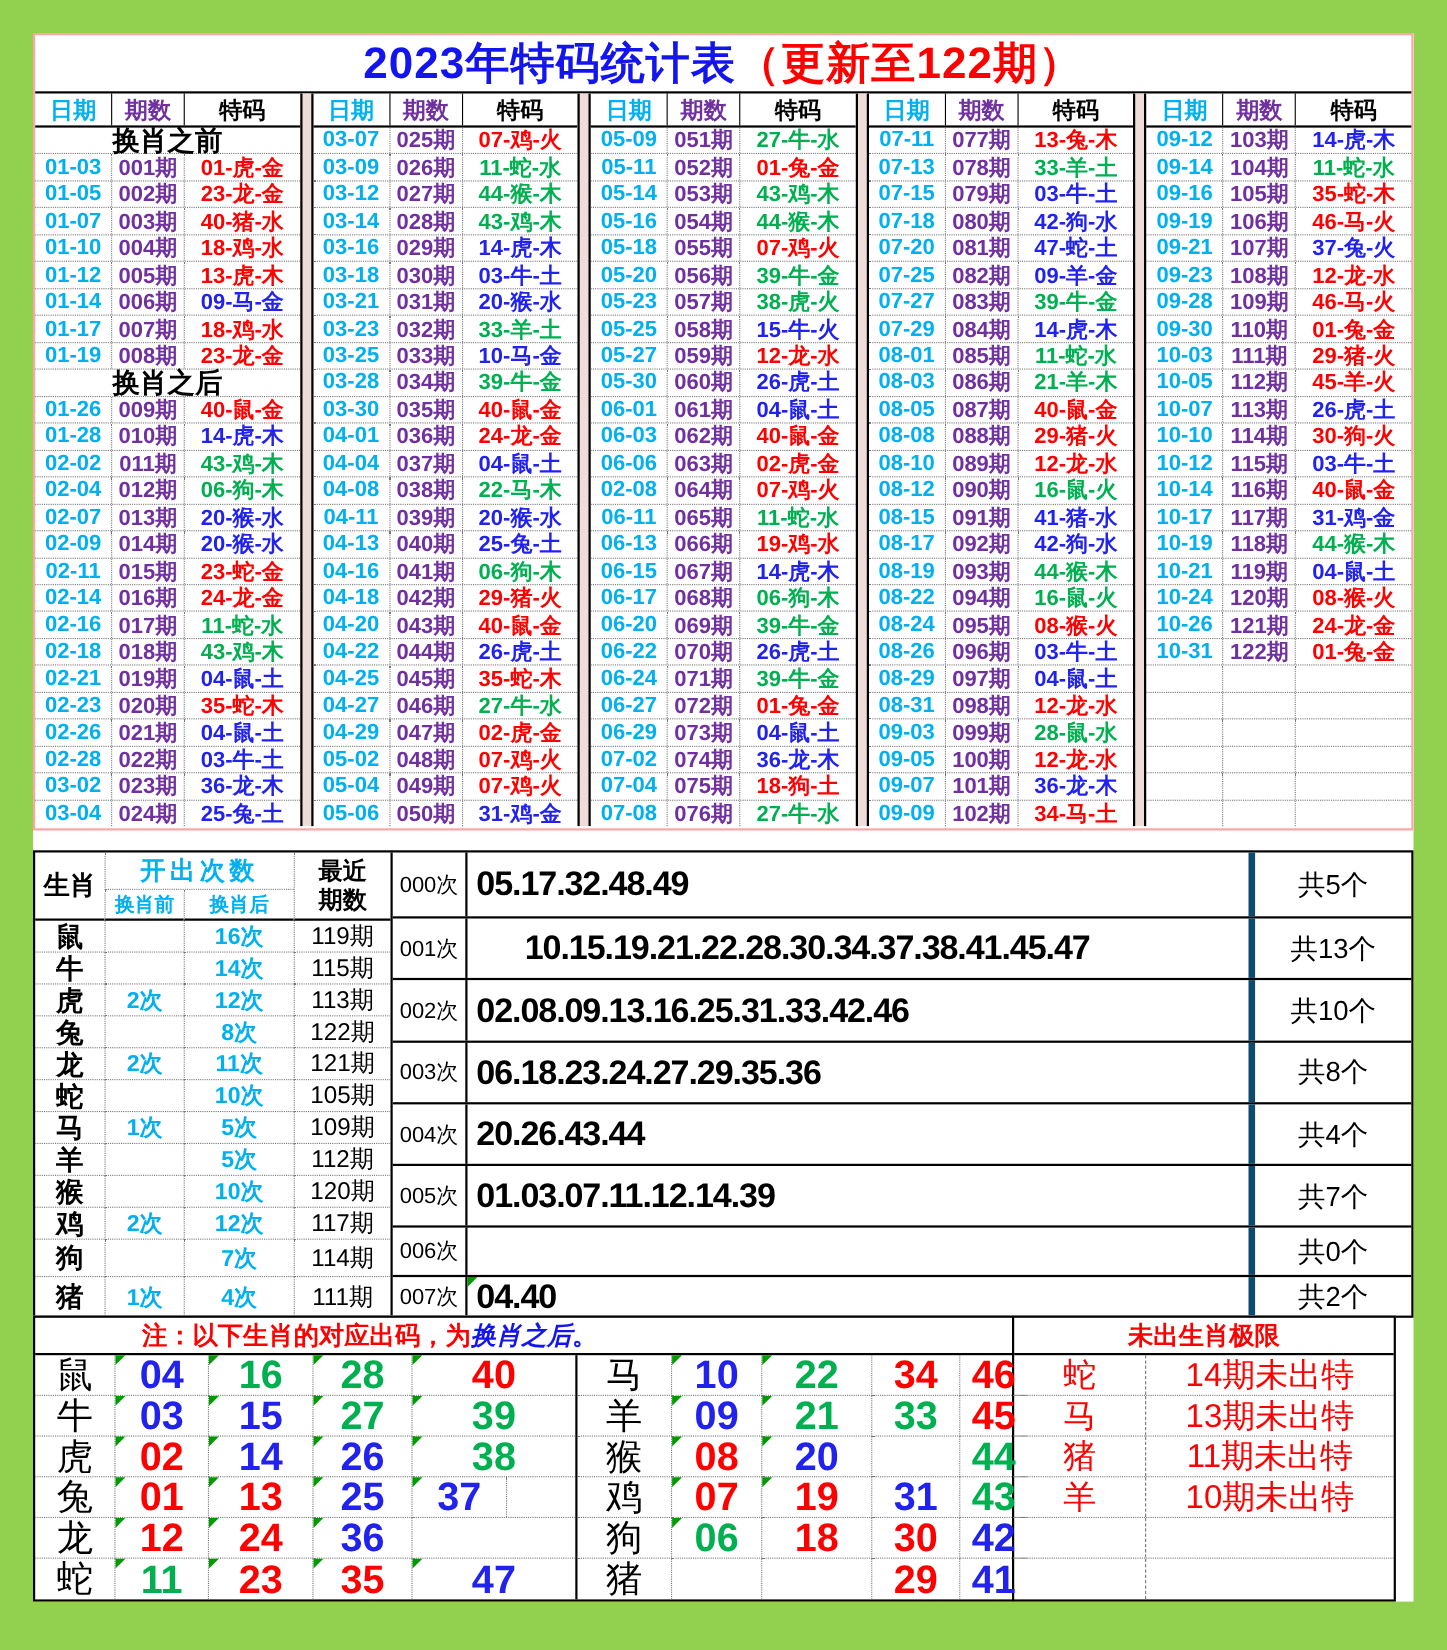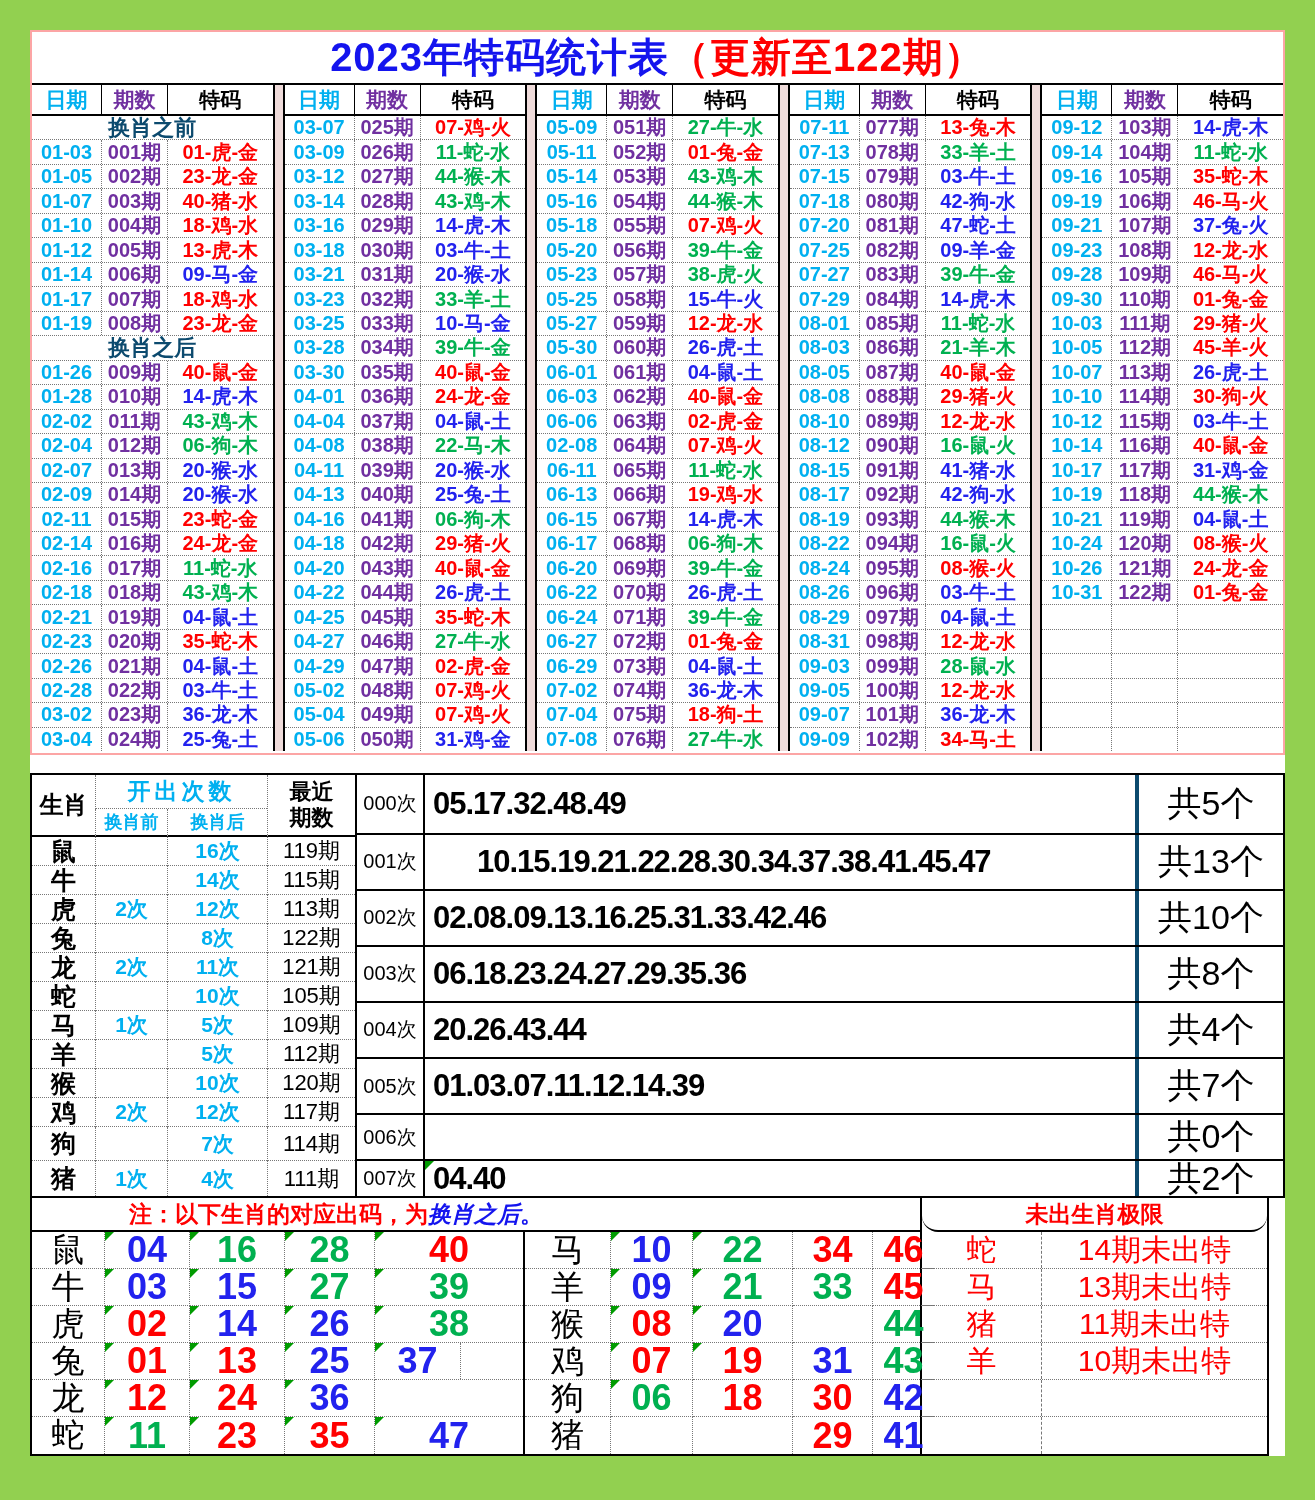--- a/index.html
+++ b/index.html
@@ -25,21 +25,21 @@
   .ghead > div { display:flex; align-items:center; justify-content:center; }
   .h-date   { width:70px; color:#00B0F0; border-right:1px solid #000; }
   .h-period { width:66px; color:#7030A0; border-right:1px solid #000; }
   .h-code   { flex:1; color:#000; }
   .grow { flex:1; display:flex; border-bottom:1px dotted #777; font-size:20px; font-weight:600; min-height:0; }
   .grow:last-child { border-bottom:none; }
   .grow > div { display:flex; align-items:center; justify-content:center; overflow:hidden; }
   .c-date   { width:70px; color:#00B0F0; border-right:1px dotted #777; }
   .c-period { width:66px; color:#7030A0; border-right:1px dotted #777; }
   .c-code   { flex:1; }
-  .grow.section { align-items:center; justify-content:center; color:#0c4a6e; font-size:22px; font-weight:bold;font-family:Liberation Mono, monospace; }
+  .grow.section { align-items:center; justify-content:center; color:#000000; font-size:25px; font-weight:bold;font-family:Liberation Mono, monospace; }
 
   
   .middle-box { margin-top:18px; border:2px solid #000; height:425px; display:flex; background:#fff; }
   .stats-left { width:325px; border-right:2px solid #000; display:grid;
                 grid-template-columns:63px 72px 100px 1fr;
                 grid-template-rows:34px 28px repeat(10,29px) 34px 35px; }
   .stats-left > div { display:flex; align-items:center; justify-content:center; }
   .sh-zodiac { grid-area:1/1/3/2; font-size:24px; font-weight:bold; border-bottom:2px solid #000; }
   .sh-count  { grid-area:1/2/2/4; color:#00B0F0; font-size:23px; font-weight:bold; letter-spacing:4px;
                border-left:1px dotted #777; border-bottom:1px dotted #777; }
@@ -54,21 +54,21 @@
   .sr { font-size:22px; border-left:1px dotted #777; border-bottom:1px dotted #777; }
   .stats-left > div:nth-last-child(-n+4) { border-bottom:none; }
   .stats-right { flex:1; display:flex; flex-direction:column; }
   .frow { display:flex; border-bottom:2px solid #000; }
   .frow:last-child { border-bottom:none; }
   .flabel { width:68px; display:flex; align-items:center; justify-content:center;
             font-size:20px; border-right:2px solid #000; }
   .fnums  { flex:1; display:flex; align-items:center; padding-left:8px;
             font-size:31px; font-weight:600; letter-spacing:-1px; position:relative; }
   .fcount { width:148px; display:flex; align-items:center; justify-content:center;
-            font-size:34px; border-left:4px solid #0c4a6e;text-align:right; }
+            font-size:25px; border-left:6px solid #0c4a6e;text-align:right; }
 
   
   .bottom-row { display:flex; margin-top:-2px; }
   .bl { width:892px; border:2px solid #000; background:#fff; }
   .note { height:34px; border-bottom:2px solid #000; display:flex; align-items:center;
           justify-content:center; padding-right:280px; font-size:23px; font-weight:bold; }
   .grids { display:flex; }
   .grid6 { display:grid; grid-template-rows:repeat(6,37px); }
   .grid-l { grid-template-columns:73px 85px 95px 90px 148px; border-right:2px solid #000; }
   .grid-r { grid-template-columns:86px 82px 100px 80px 61px; }
@@ -78,21 +78,21 @@
   .grid-r > div:nth-child(5n) { border-right:none; }
   .grid6 > div:nth-last-child(-n+5) { border-bottom:none; }
   .bz { font-size:33px; color:#000; font-weight:500; }
   .bn { font-size:36px; font-weight:600; }
   .half { width:58%; height:100%; display:flex; align-items:center; justify-content:center;
           border-right:1px dotted #777; margin-right:auto; }
   .tri { position:absolute; top:0; left:0; width:0; height:0;
          border-top:9px solid #009b00; border-right:9px solid transparent; }
   .limit { width:349px; margin-left:-2px; border:2px solid #000; background:#fff; }
   .limit-head { height:34px; border-bottom:2px solid #000; display:flex; align-items:center;
-                justify-content:center; font-size:23px; font-weight:bold;border-radius:16px; }
+                justify-content:center; font-size:23px; font-weight:bold; }
   .lrow { display:flex; height:37px; border-bottom:1px dotted #777; }
   .lrow:last-child { border-bottom:none; }
   .lz { width:120px; display:flex; align-items:center; justify-content:center;
         border-right:1px dashed #777; color:#FF0000; font-size:30px; font-weight:500; }
   .lt { flex:1; display:flex; align-items:center; justify-content:center;
         color:#FF0000; font-size:30px; font-weight:500; }
 </style>
 </head>
 <body>
 

